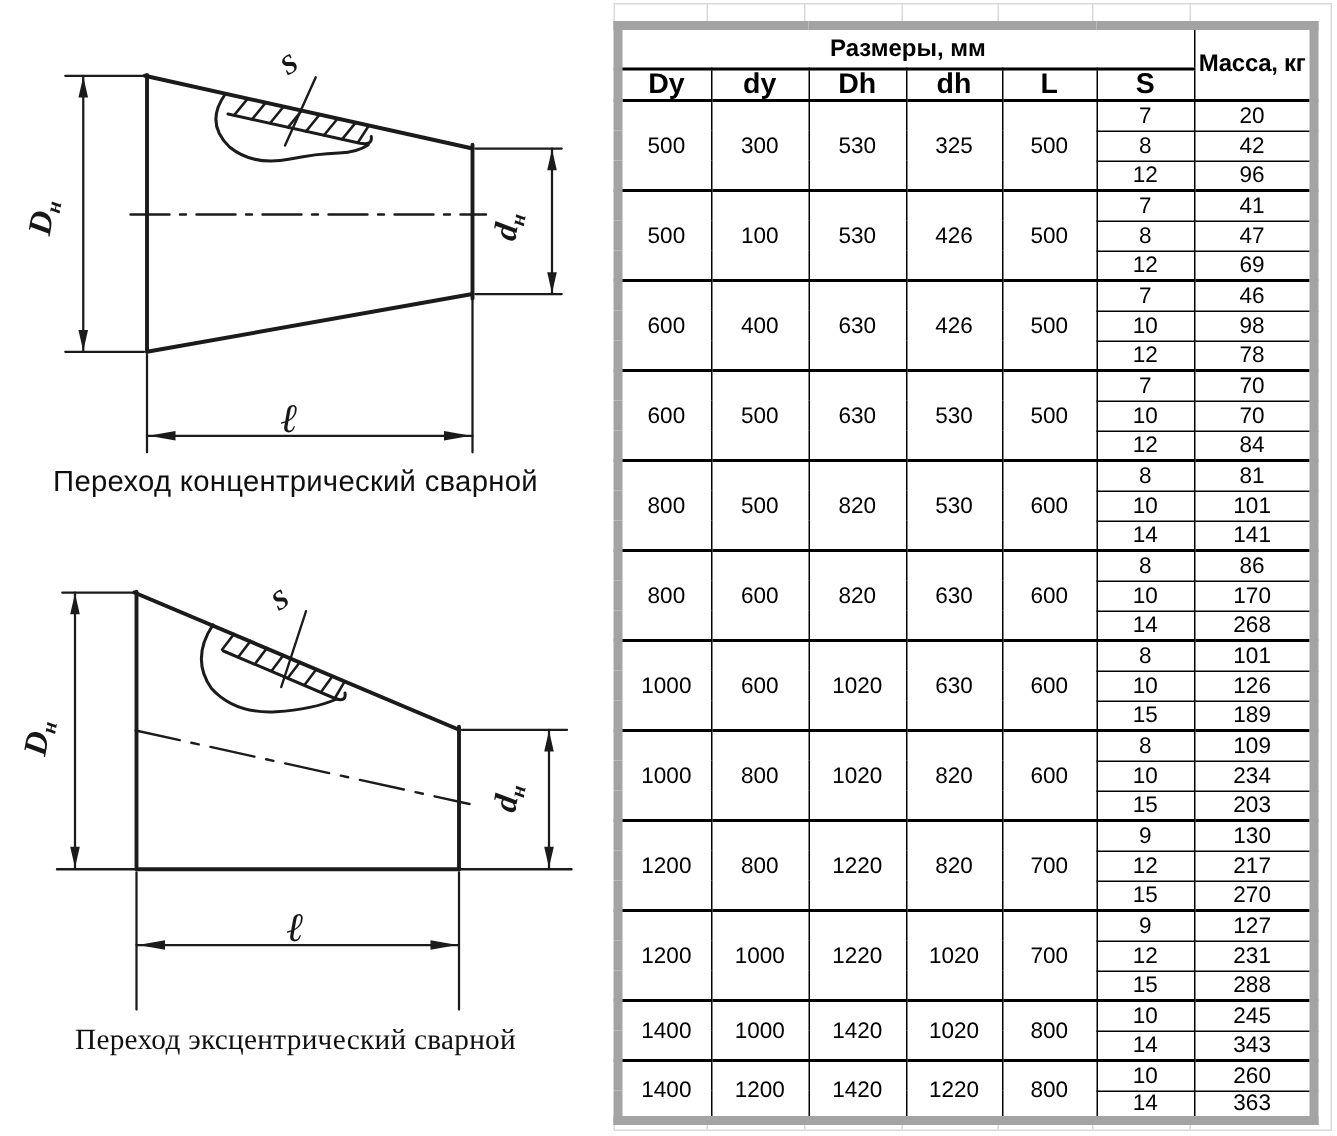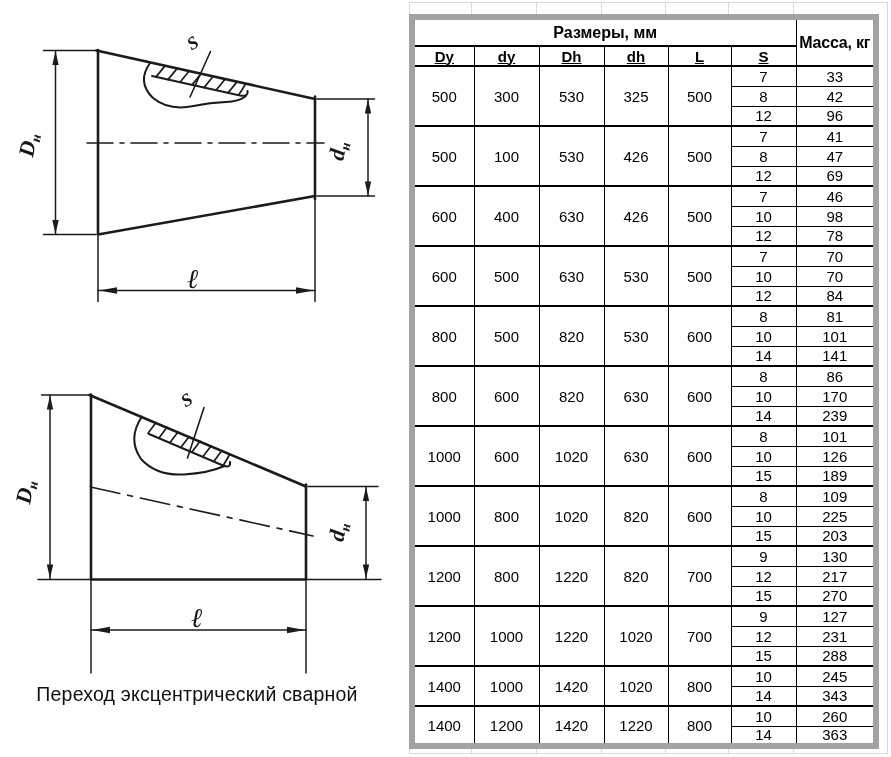--- a/index.html
+++ b/index.html
@@ -13,39 +13,39 @@
   
   .drawing { position: absolute; left: 0; }
   #draw1 { top: 0; }
   #draw2 { top: 360px; }
   .caption {
     position: absolute; left: 2px; width: 390px; text-align: center;
     font: 19.5px/24px "Liberation Sans", sans-serif; color: #101010;
     letter-spacing: 0.2px;
   }
   #cap1 { top: 309px; }
-  #cap2 { top: 682px; }
+  #cap2 { top: 682px; font-family: Liberation Serif, serif; }
   .dlabel {
     font-family: "Liberation Serif", serif;
     font-style: italic; font-weight: bold; fill: #161616;
   }
   
   .dim-table {
     position: absolute; left: 409px; top: 14px; width: 464px;
     border-collapse: collapse; table-layout: fixed; background: #fff;
     font-family: "Liberation Sans", sans-serif; color: #000;
   }
   .dim-table td, .dim-table th {
     border: 1px solid #000; text-align: center; vertical-align: middle;
     padding: 0; line-height: 1; overflow: hidden;
   }
   .dim-table { border: 6px solid #a3a3a3; }
   .dim-table thead th { font-weight: bold; }
   .dim-table thead tr.h1 th { height: 25px; font-size: 16px; border-bottom: 2px solid #000; }
-  .dim-table thead tr.h2 th { height: 18px; font-size: 15px; border-bottom: 2px solid #000; text-decoration: underline; }
+  .dim-table thead tr.h2 th { height: 18px; font-size: 19px; border-bottom: 2px solid #000; }
   .dim-table th.mass-h { font-size: 15.5px; letter-spacing: -0.2px; }
   .dim-table tbody tr { height: 20px; }
   .dim-table tbody td { font-size: 15px; }
   .dim-table tbody tr.group-start td { border-top: 2px solid #000; }
 </style>
 </head>
 <body>
 
 <div id="page">
 
@@ -102,20 +102,21 @@
       <polygon points="368,99.5 364.8,113.5 371.2,113.5"></polygon>
       <polygon points="368,195.5 364.8,181.5 371.2,181.5"></polygon>
       <polygon points="99,290.5 117,287.3 117,293.7"></polygon>
       <polygon points="314,290.5 296,287.3 296,293.7"></polygon>
     </g>
     <text class="dlabel" transform="rotate(-80 35 146)" x="35" y="146" text-anchor="middle" font-size="22"><tspan>D</tspan><tspan font-size="14" dy="4">н</tspan></text>
     <text class="dlabel" transform="rotate(-80 345 152)" x="345" y="152" text-anchor="middle" font-size="22"><tspan>d</tspan><tspan font-size="14" dy="4">н</tspan></text>
     <text class="dlabel" x="193" y="288" text-anchor="middle" font-size="27">ℓ</text>
     <text class="dlabel" transform="rotate(-33 196 48)" x="196" y="48" text-anchor="middle" font-size="18">S</text>
   </svg>
+  <div id="cap1" class="caption">Переход концентрический сварной</div>
 
   <svg id="draw2" class="drawing" width="405" height="335" viewBox="0 0 405 335">
     <g stroke="#1b1b1b" fill="none" stroke-linecap="round">
 
       <g stroke-width="2.6">
         <path d="M91 34.5 L91 219.5"></path>
         <path d="M89.5 35 L306 126.5"></path>
         <path d="M306 124.5 L306 219.5"></path>
         <path d="M91 219.5 L306 219.5"></path>
       </g>
@@ -180,21 +181,21 @@
       </tr>
     </thead>
     <tbody>
         <tr class="group-start">
           <td rowspan="3">500</td>
           <td rowspan="3">300</td>
           <td rowspan="3">530</td>
           <td rowspan="3">325</td>
           <td rowspan="3">500</td>
           <td>7</td>
-          <td>33</td>
+          <td>20</td>
         </tr>
         <tr>
           <td>8</td>
           <td>42</td>
         </tr>
         <tr>
           <td>12</td>
           <td>96</td>
         </tr>
         <tr class="group-start">
@@ -273,21 +274,21 @@
           <td rowspan="3">600</td>
           <td>8</td>
           <td>86</td>
         </tr>
         <tr>
           <td>10</td>
           <td>170</td>
         </tr>
         <tr>
           <td>14</td>
-          <td>239</td>
+          <td>268</td>
         </tr>
         <tr class="group-start">
           <td rowspan="3">1000</td>
           <td rowspan="3">600</td>
           <td rowspan="3">1020</td>
           <td rowspan="3">630</td>
           <td rowspan="3">600</td>
           <td>8</td>
           <td>101</td>
         </tr>
@@ -303,21 +304,21 @@
           <td rowspan="3">1000</td>
           <td rowspan="3">800</td>
           <td rowspan="3">1020</td>
           <td rowspan="3">820</td>
           <td rowspan="3">600</td>
           <td>8</td>
           <td>109</td>
         </tr>
         <tr>
           <td>10</td>
-          <td>225</td>
+          <td>234</td>
         </tr>
         <tr>
           <td>15</td>
           <td>203</td>
         </tr>
         <tr class="group-start">
           <td rowspan="3">1200</td>
           <td rowspan="3">800</td>
           <td rowspan="3">1220</td>
           <td rowspan="3">820</td>

